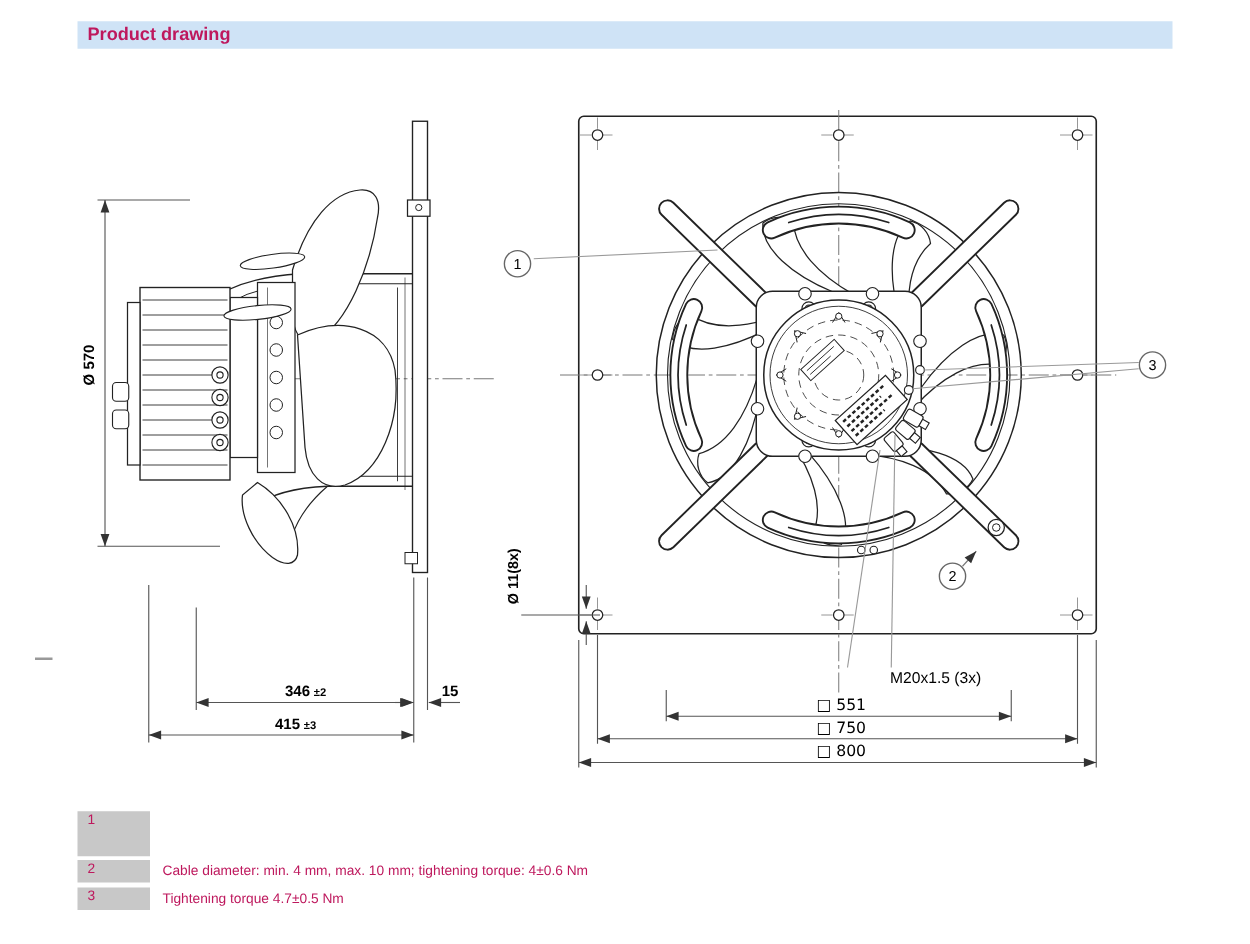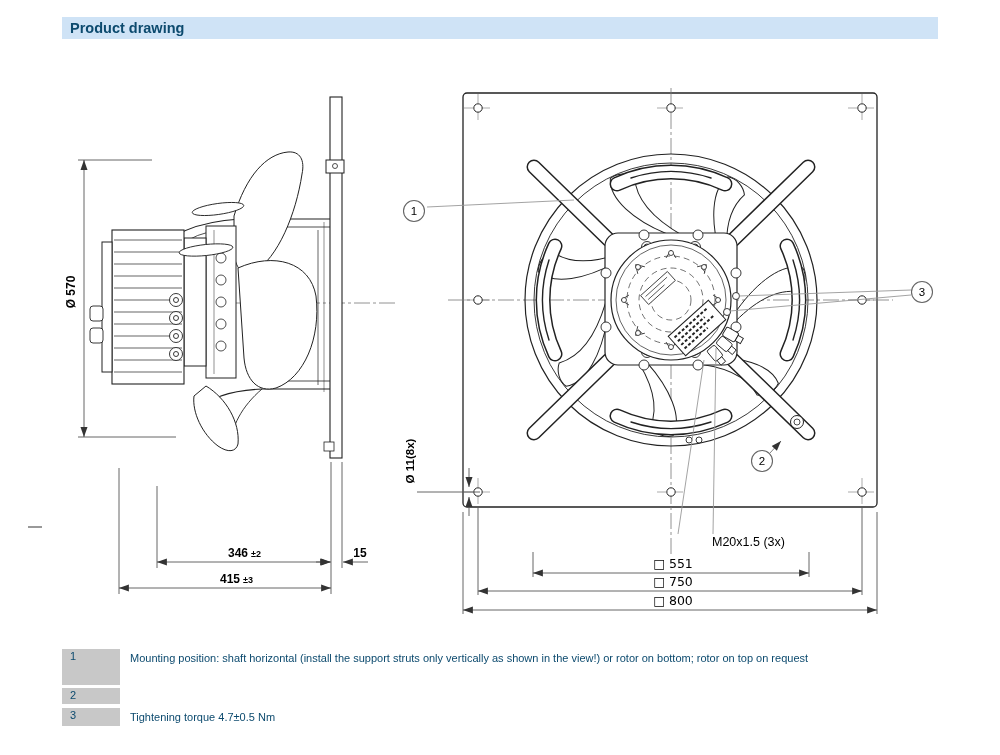--- a/index.html
+++ b/index.html
@@ -1,17 +1,17 @@
 <!DOCTYPE html>
 <html><head>
 <meta charset="utf-8">
 <style>
   html,body{margin:0;padding:0;background:#fff;}
   .page{position:relative;width:1000px;height:755px;background:#fff;overflow:hidden;
-        font-family:"Liberation Sans",sans-serif;color:#0c4a6e;}
+        font-family:"Liberation Sans",sans-serif;color:#be185d;}
   .titlebar{position:absolute;left:62px;top:17px;width:876px;height:22px;line-height:22px;
             font-weight:bold;font-size:14.5px;padding-left:8px;box-sizing:border-box;}
   svg{position:absolute;left:0;top:0;}
   .notes{position:absolute;left:62px;top:649px;width:878px;}
   .note-row{display:flex;margin-bottom:4px;}
   .note-row.tall{margin-bottom:3px;}
   .note-num{width:58px;flex:none;margin-right:10px;font-size:11px;padding:1px 0 0 8px;box-sizing:border-box;}
   .note-text{font-size:11px;line-height:17px;max-width:746px;padding-top:1px;}
   text{fill:#000;}
   .dimtxt{font-size:12px;font-weight:bold;font-family:"Liberation Sans",sans-serif;}
@@ -351,24 +351,24 @@
       <line x1="463" y1="512" x2="463" y2="614"></line>
       <line x1="877" y1="512" x2="877" y2="614"></line>
       <line x1="463" y1="610" x2="877" y2="610" marker-start="url(#arw)" marker-end="url(#arw)"></line>
       <text class="sqtxt" x="673" y="605" text-anchor="middle" stroke="none">□ 800</text>
     </g>
   </svg>
 
   <div class="notes">
     <div class="note-row tall" style="min-height:36px;">
       <div class="note-num" style="background: rgb(200, 200, 200);">1</div>
-      <div class="note-text">Mounting position: shaft horizontal (install the support struts only vertically as shown in the view!) or rotor on bottom; rotor on top on request</div>
     </div>
     <div class="note-row" style="min-height:16px;">
       <div class="note-num" style="background: rgb(200, 200, 200);">2</div>
+      <div class="note-text">Cable diameter: min. 4 mm, max. 10 mm; tightening torque: 4±0.6 Nm</div>
     </div>
     <div class="note-row" style="min-height:16px;">
       <div class="note-num" style="background: rgb(200, 200, 200);">3</div>
       <div class="note-text">Tightening torque 4.7±0.5 Nm</div>
     </div>
   </div>
 
 </div>
 
 </body></html>

